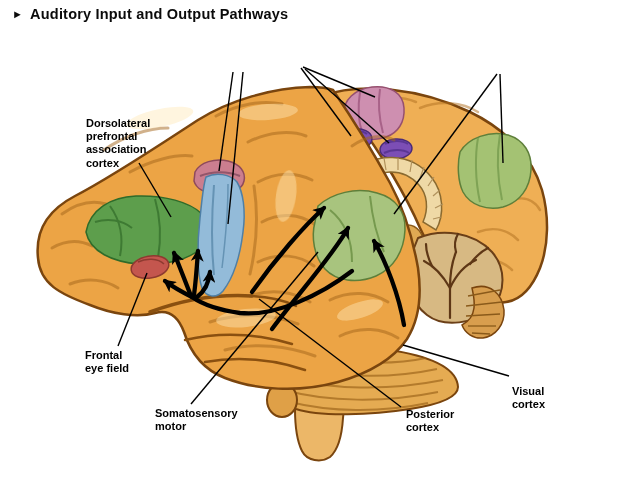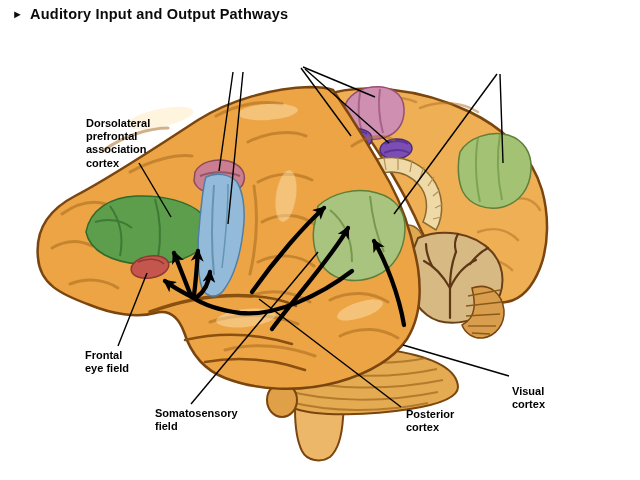--- a/index.html
+++ b/index.html
@@ -224,19 +224,19 @@
     <span>Auditory Input and Output Pathways</span>
   </div>
 
   <div class="label lbl-dorsolateral">Dorsolateral
 prefrontal
 association
 cortex</div>
   <div class="label lbl-fef">Frontal
 eye field</div>
   <div class="label lbl-somatosensory">Somatosensory
-field</div>
+motor</div>
   <div class="label lbl-auditory">Posterior
 cortex</div>
   <div class="label lbl-visual">Visual
 cortex</div>
 
 </div>
 
 </body></html>

